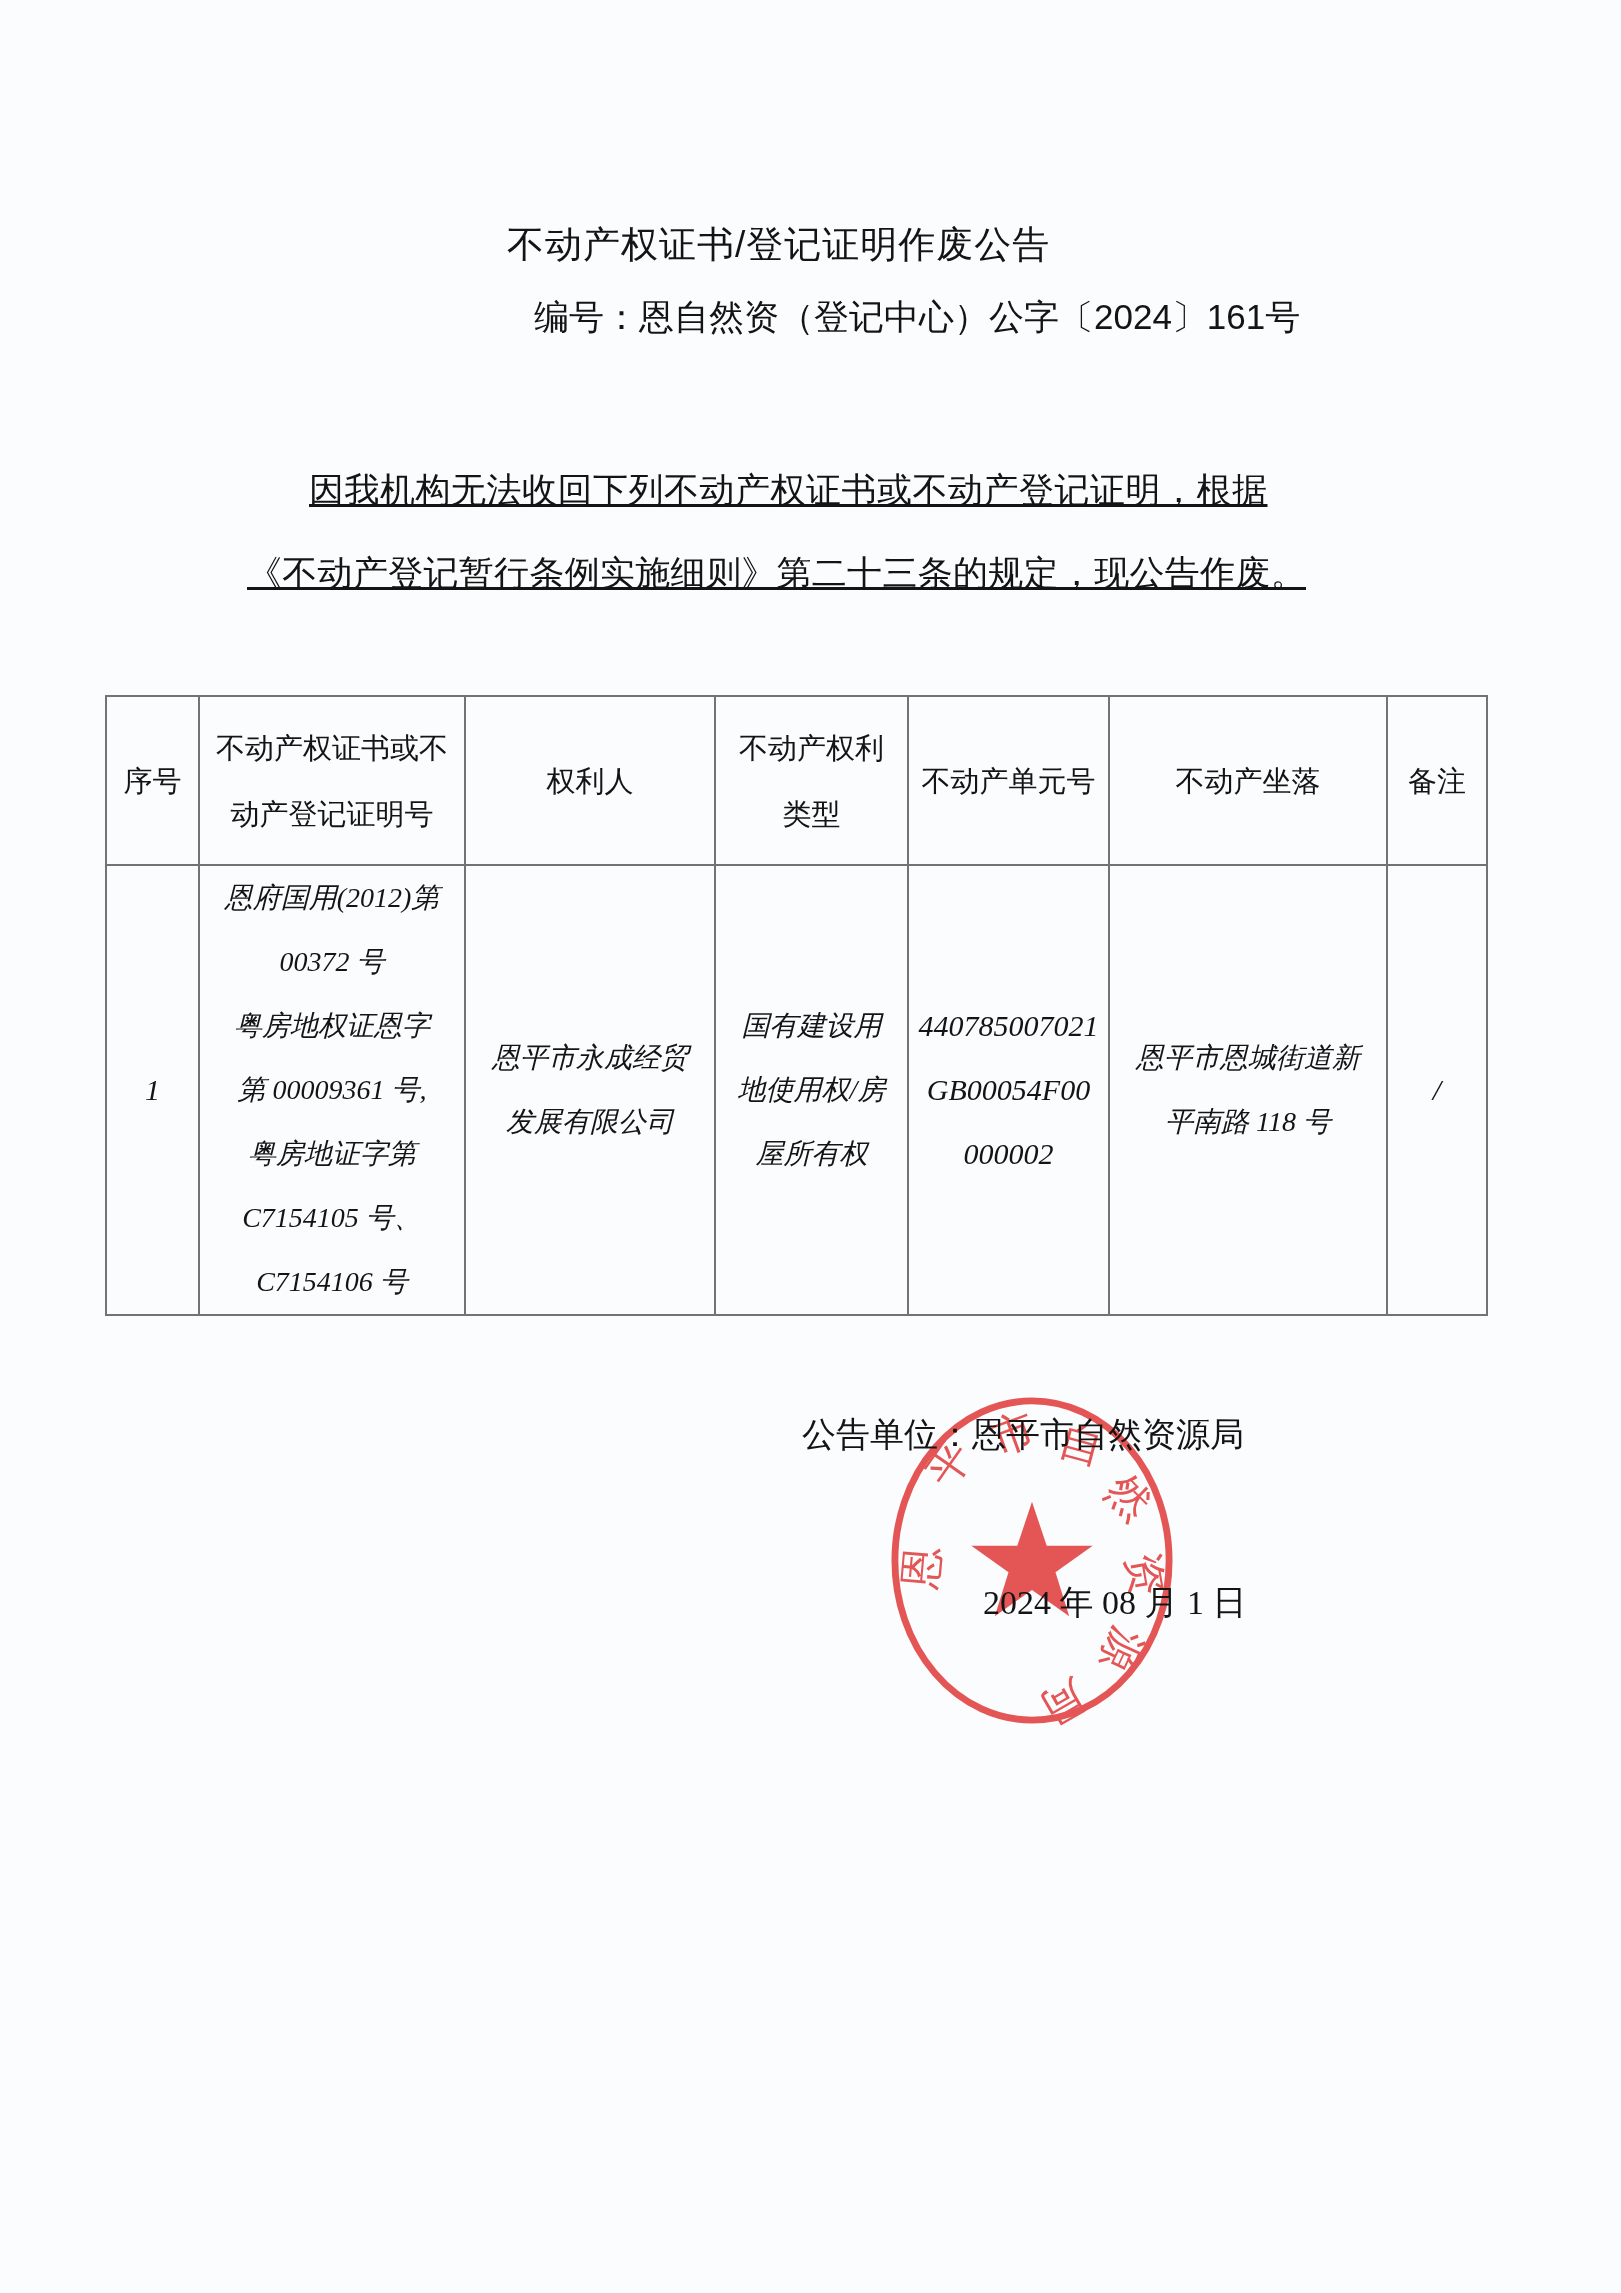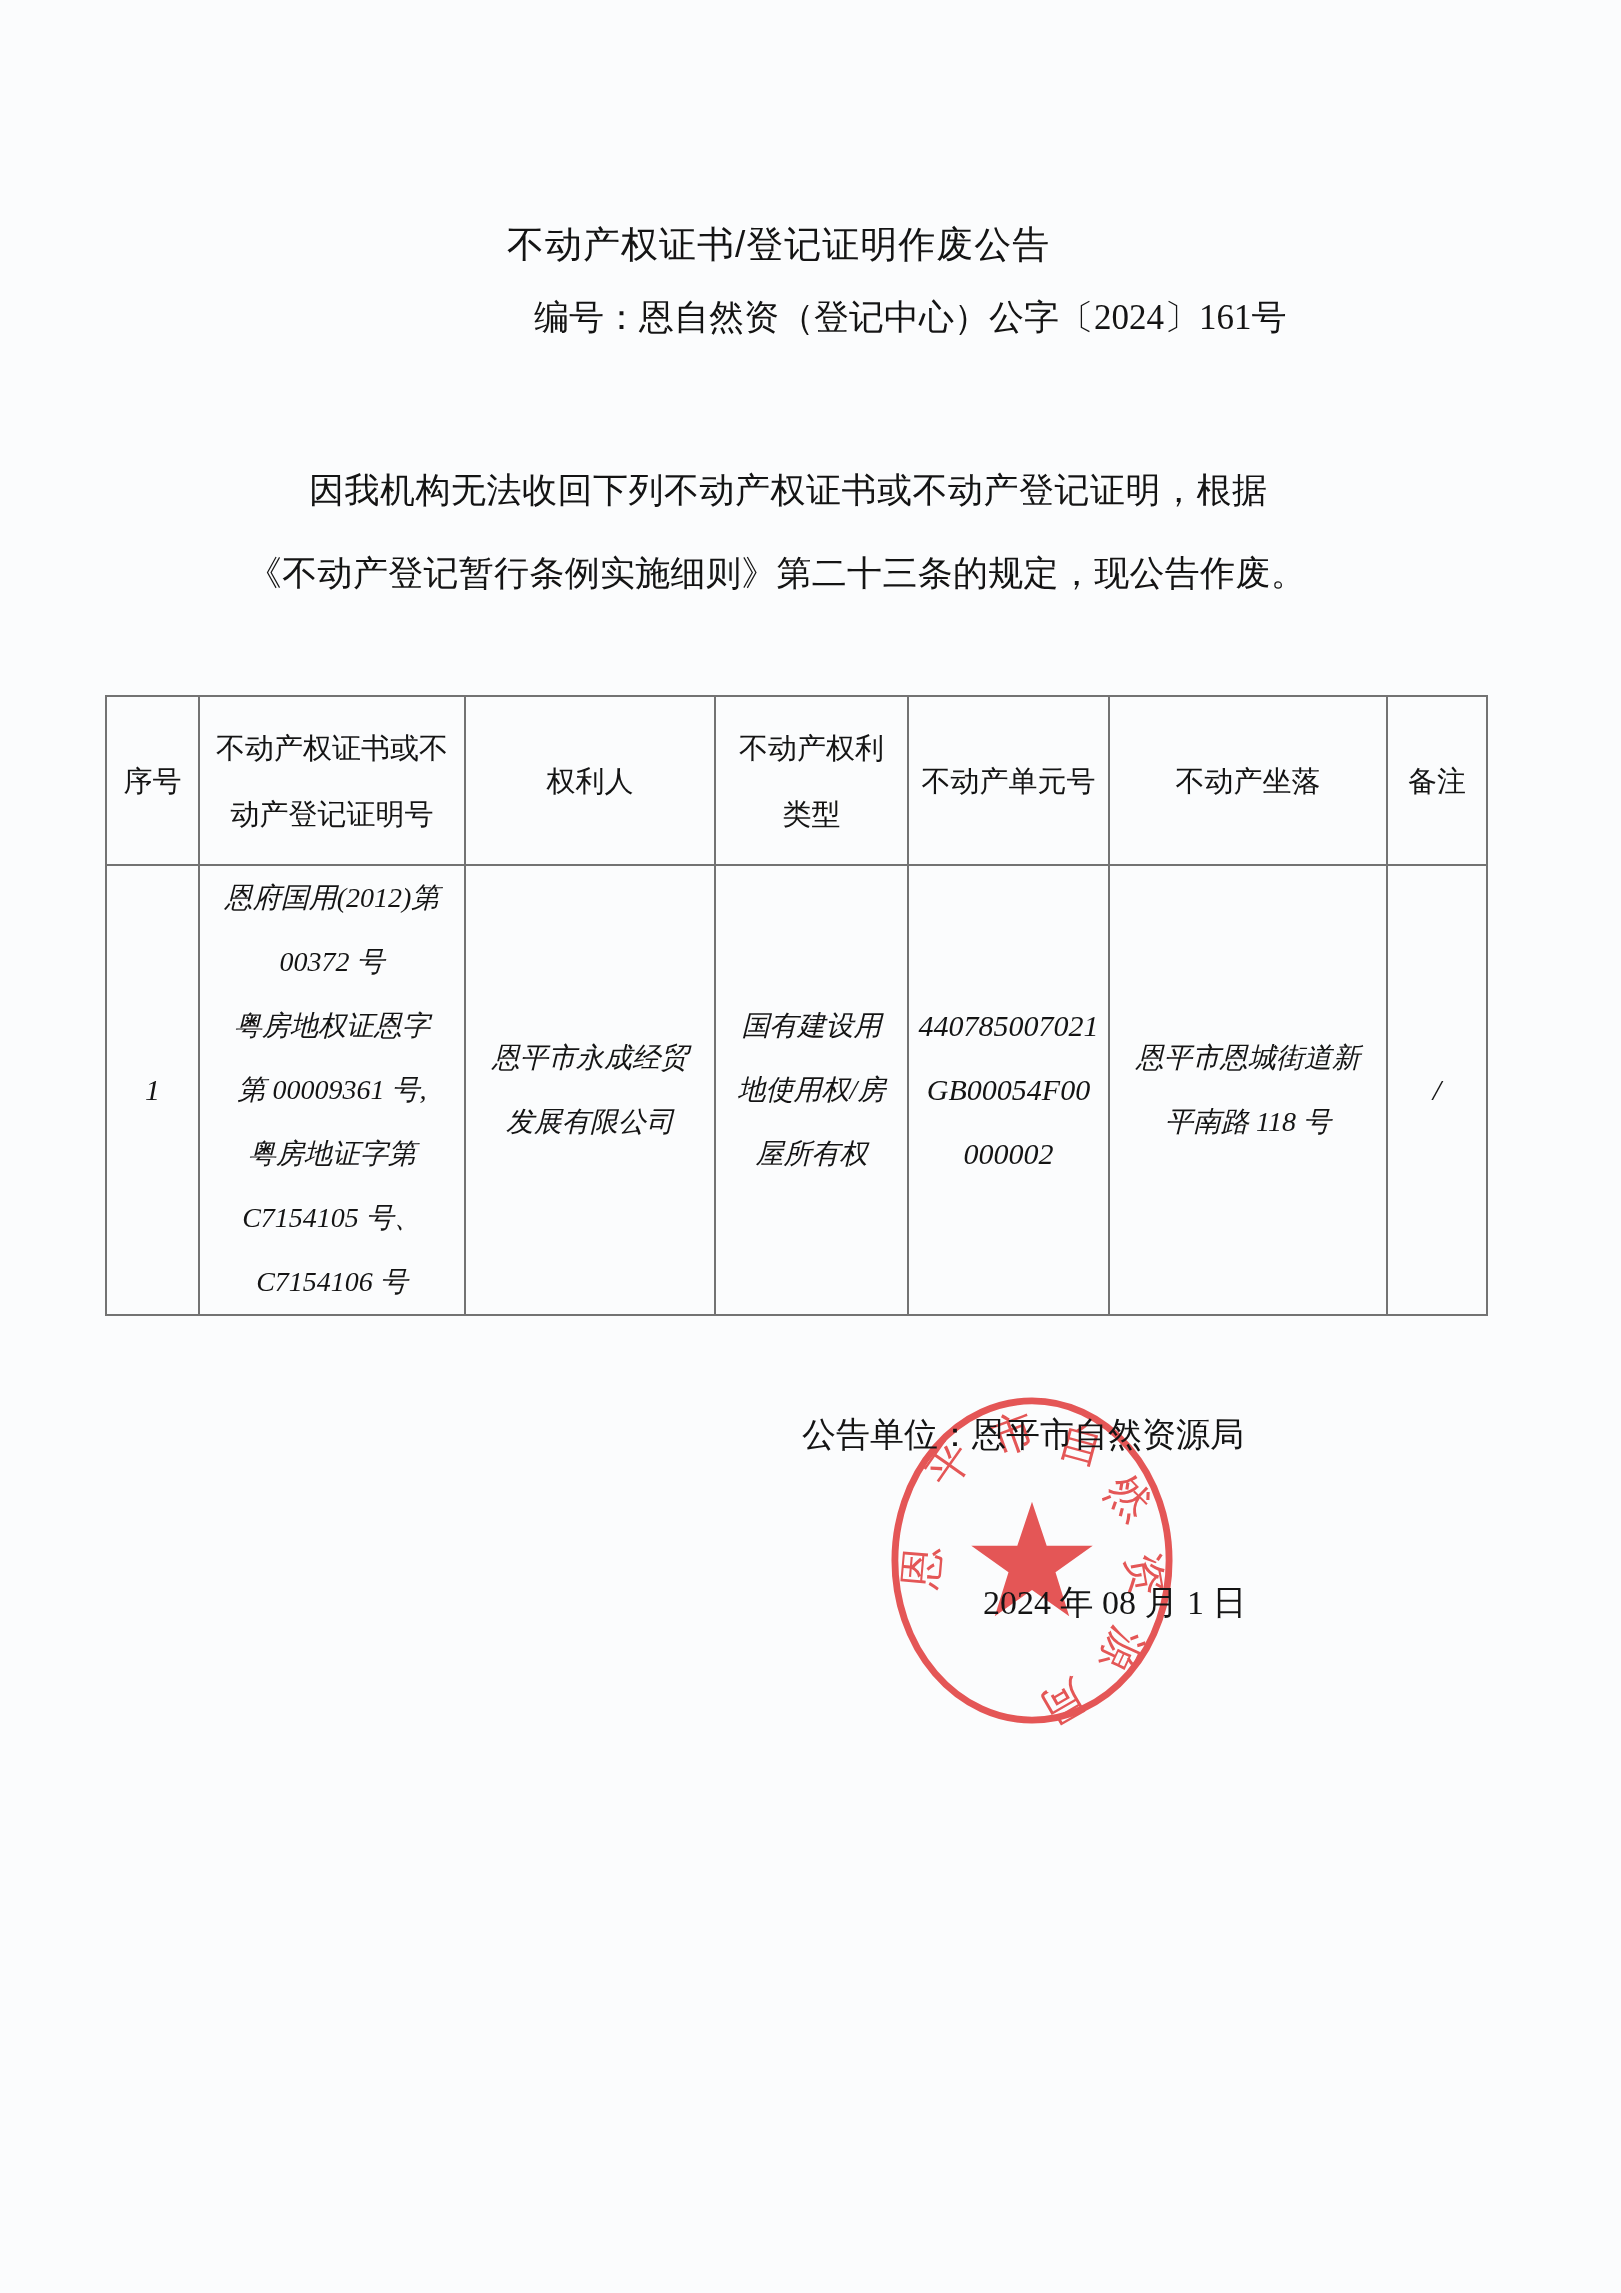--- a/index.html
+++ b/index.html
@@ -11,26 +11,27 @@
     font-family: "Liberation Serif", "DejaVu Serif", serif;
     color: #141414;
   }
   .title {
     position: absolute; left: 507px; top: 220px;
     font-family: Liberation Sans, sans-serif;
     font-size: 37px; letter-spacing: 1px; white-space: nowrap;
   }
   .docno {
     position: absolute; left: 534px; top: 294px;
-    font-family: Liberation Serif, serif;
+    font-family: Liberation Sans, sans-serif;
     font-size: 35px; white-space: nowrap;
   }
   .para {
     position: absolute; font-size: 35px; white-space: nowrap;
     font-family: "DejaVu Sans", "Liberation Sans", sans-serif;
+    text-decoration: underline;
   }
   .para1 { left: 309px; top: 467px; letter-spacing: 0.5px; }
   .para2 { left: 247px; top: 550px; letter-spacing: 0.3px; }
 
   table.notice {
     position: absolute; left: 105px; top: 695px;
     width: 1381px; height: 612px;
     border-collapse: collapse;
     border: 2.9px solid #111;
     table-layout: fixed;

